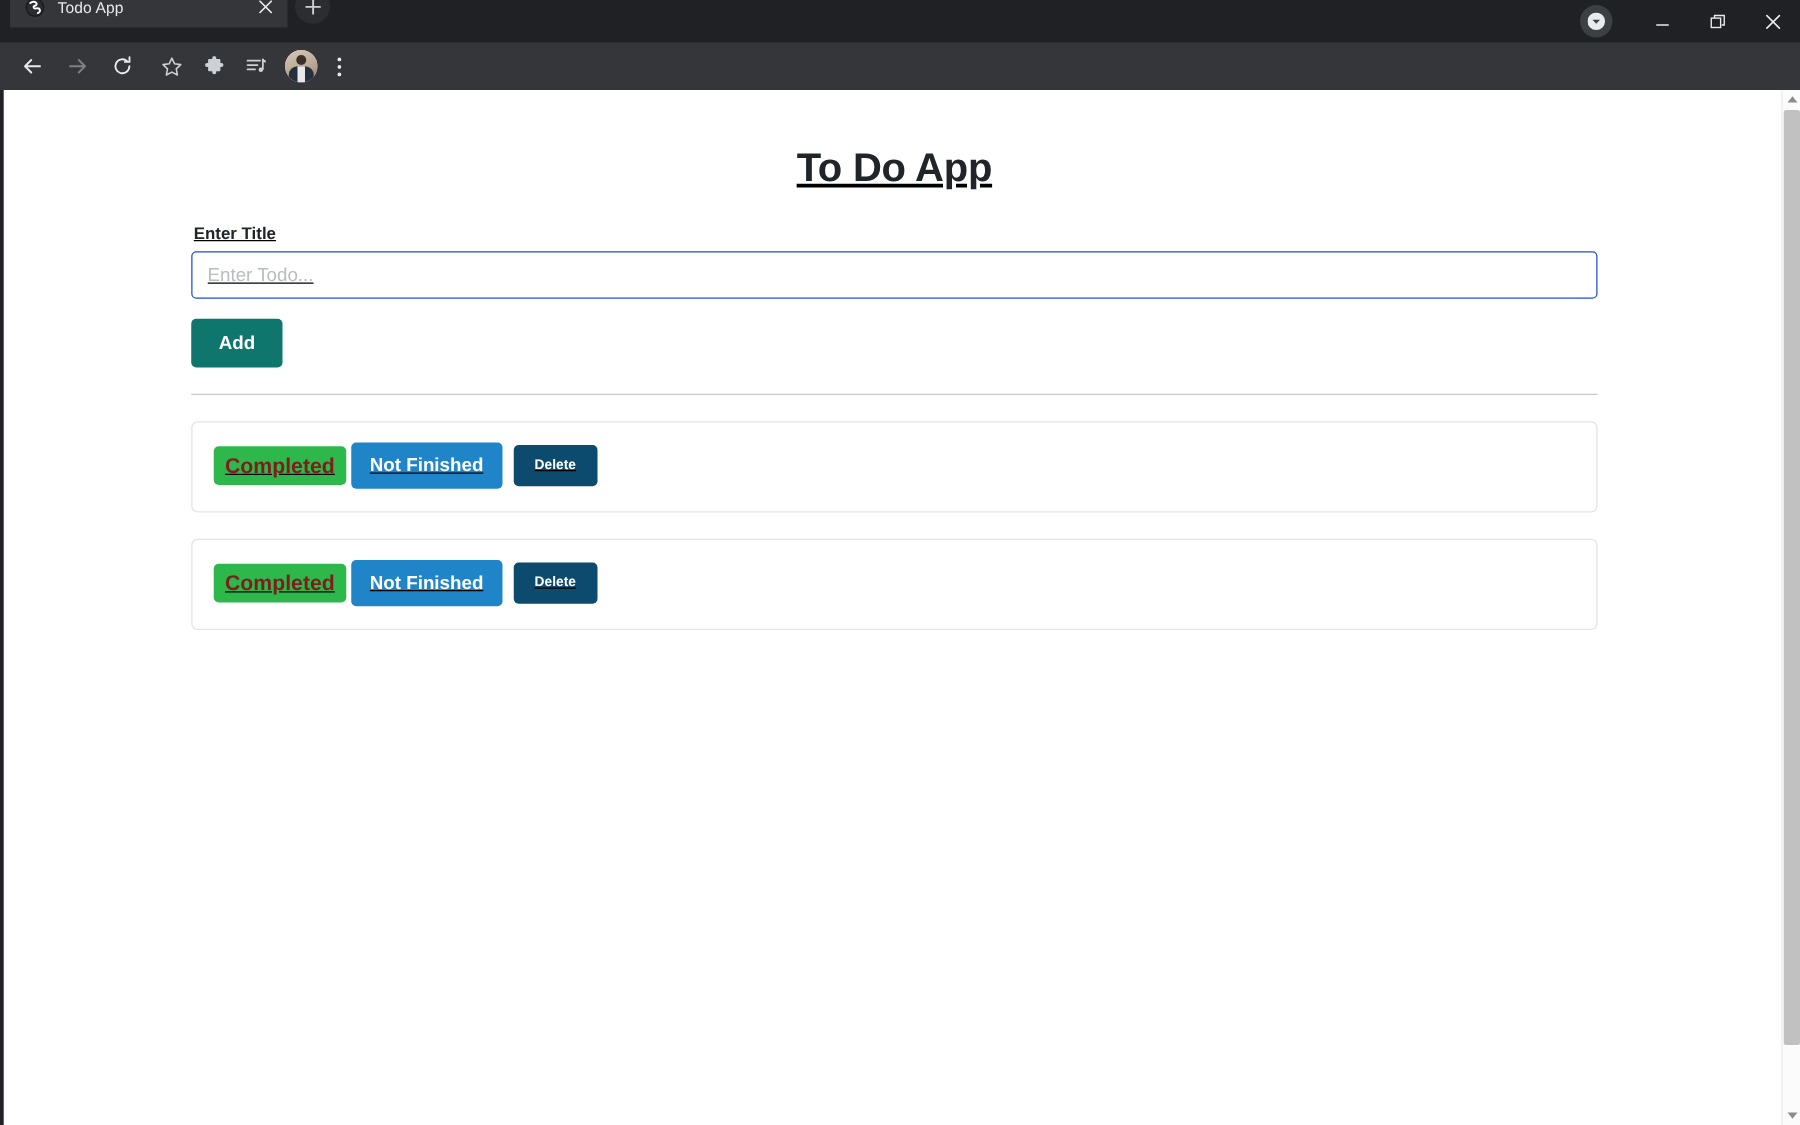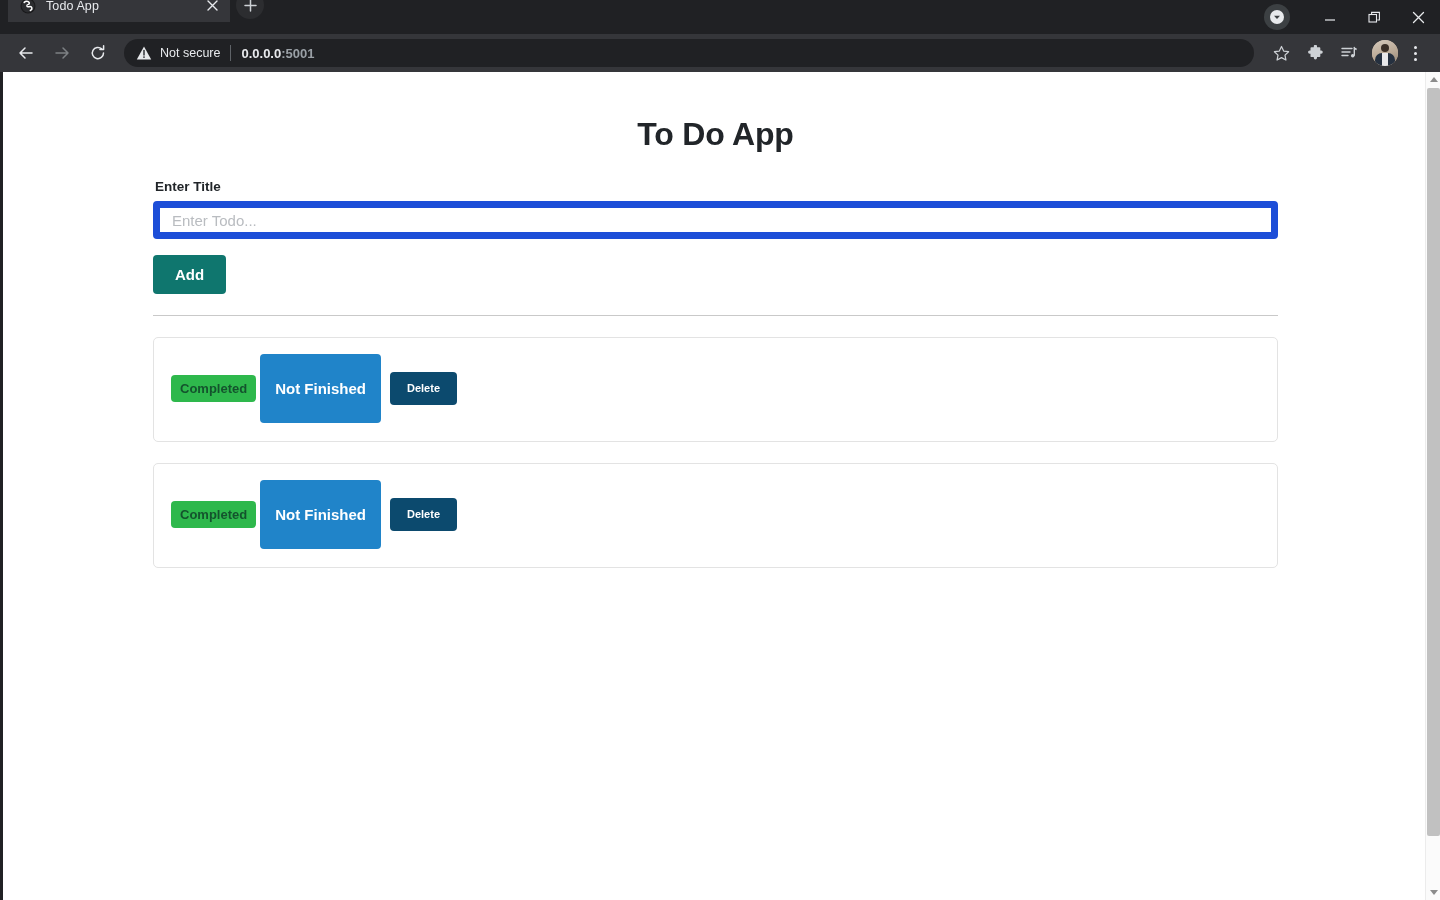--- a/index.html
+++ b/index.html
@@ -133,20 +133,21 @@
     width: 1440px; height: 828px;
     background: #ffffff;
     border-left: 3px solid #202124;
     overflow: hidden;
   }
   .page {
     position: absolute; top: 0; left: 0;
     width: 1425px; height: 828px;
     background: #ffffff;
     overflow: hidden;
+    text-decoration: underline;
   }
   .page-inner {
     width: 1125px;
     margin: 0 auto;
     padding-top: 44px;
   }
   h1.page-title {
     margin: 0 0 26px 0;
     text-align: center;
     font-size: 32px;
@@ -163,21 +164,21 @@
   }
   .todo-input {
     display: block;
     width: 100%;
     height: 38px;
     padding: 6px 12px;
     font-size: 15px;
     font-family: "Liberation Sans", sans-serif;
     color: #212529;
     background: #fff;
-    border: 7px solid #1d4ed8;
+    border: 1px solid #1d4ed8;
     border-radius: 4px;
     outline: none;
   }
   .todo-input::placeholder { color: #b9bcc0; }
   .btn {
     display: inline-block;
     font-family: "Liberation Sans", sans-serif;
     font-weight: 700;
     border: none;
     border-radius: 4px;
@@ -206,32 +207,32 @@
   .card-title {
     margin: 0 0 15px 0;
     font-size: 19px;
     font-weight: 700;
     color: #212529;
     letter-spacing: -0.1px;
   }
   .card-actions { display: flex; align-items: center; gap: 0; }
   .badge-completed {
     background: #2eb84c;
-    color: #14532d;
-    font-size: 13px;
+    color: #7f1d1d;
+    font-size: 17px;
     font-weight: 700;
     padding: 7px 9px;
     border-radius: 4px;
     border: none;
     line-height: 1;
     font-family: "Liberation Sans", sans-serif;
   }
   .btn-notfinished {
     background: #2084c9;
-    padding: 27px 15px;
+    padding: 11px 15px;
     font-size: 15px;
     margin-left: 4px;
   }
   .btn-delete {
     background: #0c4a6e;
     padding: 11px 17px;
     font-size: 11px;
     margin-left: 9px;
   }
 
@@ -325,33 +326,20 @@
         <path d="M3 9 L15 9 M10 4 L15 9 L10 14" fill="none" stroke="#7d8184" stroke-width="1.5" stroke-linecap="round" stroke-linejoin="round"></path>
       </svg>
     </div>
     <div class="nav-btn">
       <svg width="18" height="18" viewBox="0 0 18 18">
         <path d="M14.5 9a5.6 5.6 0 1 1-1.8-4.1" fill="none" stroke="#e8eaed" stroke-width="1.5" stroke-linecap="round"></path>
         <path d="M14.6 1.8 L14.6 5.5 L10.9 5.5" fill="none" stroke="#e8eaed" stroke-width="1.5" stroke-linecap="round" stroke-linejoin="round"></path>
       </svg>
     </div>
 
-    <div class="omnibox">
-      <span class="warn-icon">
-        <svg width="16" height="16" viewBox="0 0 16 16">
-          <path d="M8 1.6 L15.2 14.4 L0.8 14.4 Z" fill="#e8eaed"></path>
-          <path d="M8 5.6 L8 10.1" stroke="#35363a" stroke-width="1.5" stroke-linecap="round"></path>
-          <circle cx="8" cy="12.1" r="0.95" fill="#35363a"></circle>
-        </svg>
-      </span>
-      <span class="notsecure">Not secure</span>
-      <span class="omni-sep"></span>
-      <span class="url-host">0.0.0.0</span>
-      <span class="url-port">:5001</span>
-    </div>
 
     <div class="tool-icon">
       <svg width="17" height="17" viewBox="0 0 18 18">
         <path d="M9 1.6 L11.3 6.4 L16.5 7.1 L12.7 10.7 L13.7 15.9 L9 13.4 L4.3 15.9 L5.3 10.7 L1.5 7.1 L6.7 6.4 Z" fill="none" stroke="#cdd1d5" stroke-width="1.3" stroke-linejoin="round"></path>
       </svg>
     </div>
     <div class="tool-icon">
       <svg width="17" height="17" viewBox="0 0 18 18">
         <path d="M7.2 1.4a1.7 1.7 0 0 1 3.4 0v.9h2.6c.5 0 .9.4.9.9v2.6h.9a1.7 1.7 0 0 1 0 3.4h-.9v2.6c0 .5-.4.9-.9.9h-2.6v.9a1.7 1.7 0 0 1-3.4 0v-.9H4.6a.9.9 0 0 1-.9-.9V9.2h-.9a1.7 1.7 0 0 1 0-3.4h.9V3.2c0-.5.4-.9.9-.9h2.6z" fill="#cdd1d5"></path>
       </svg>

